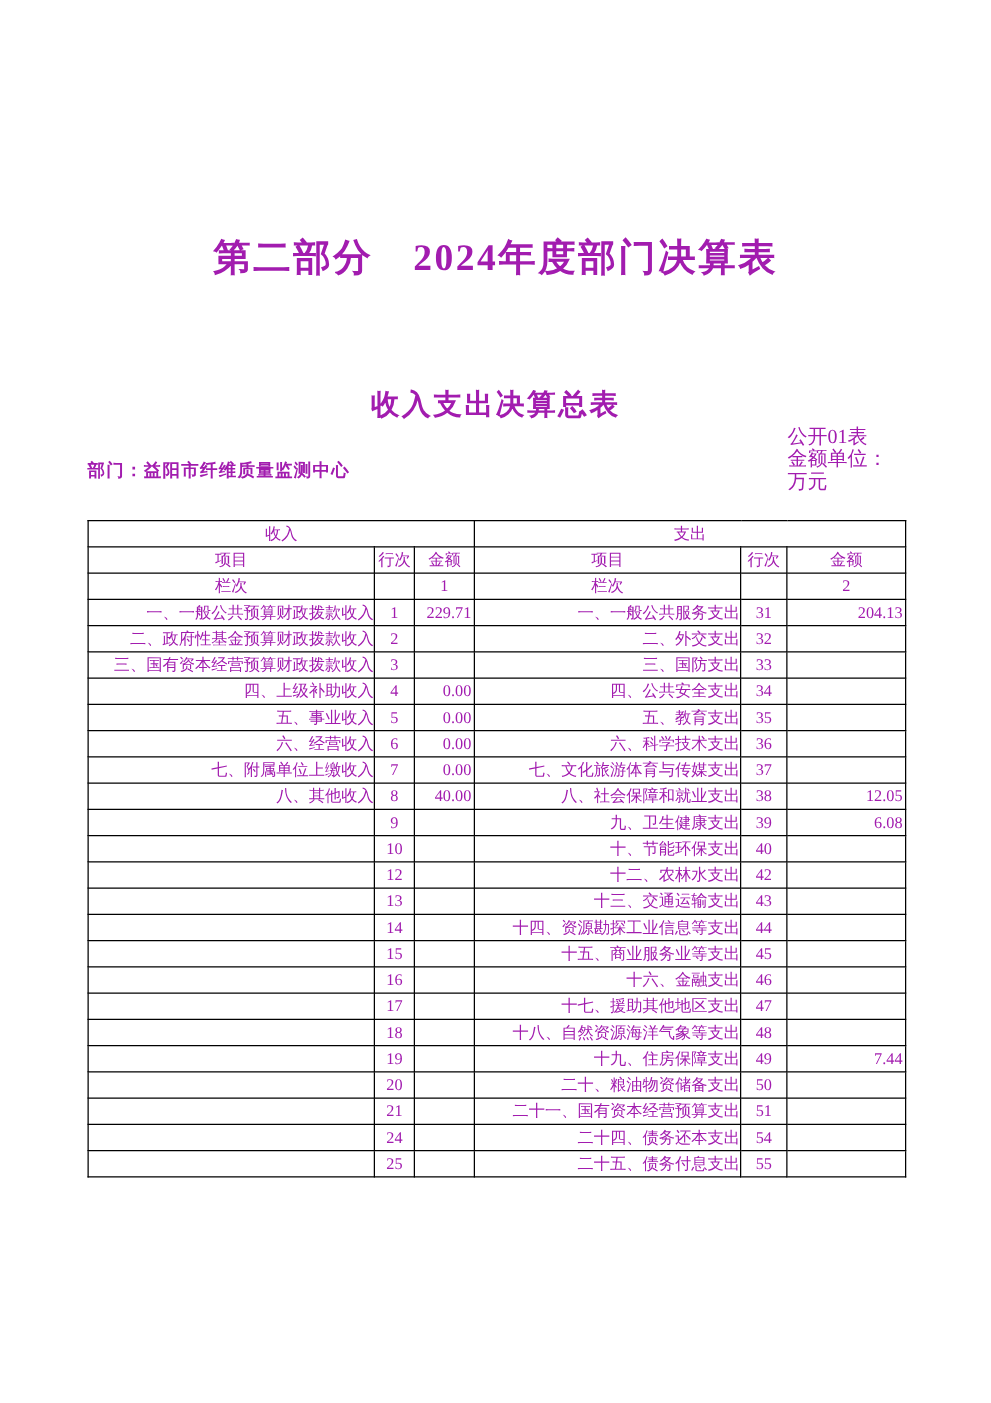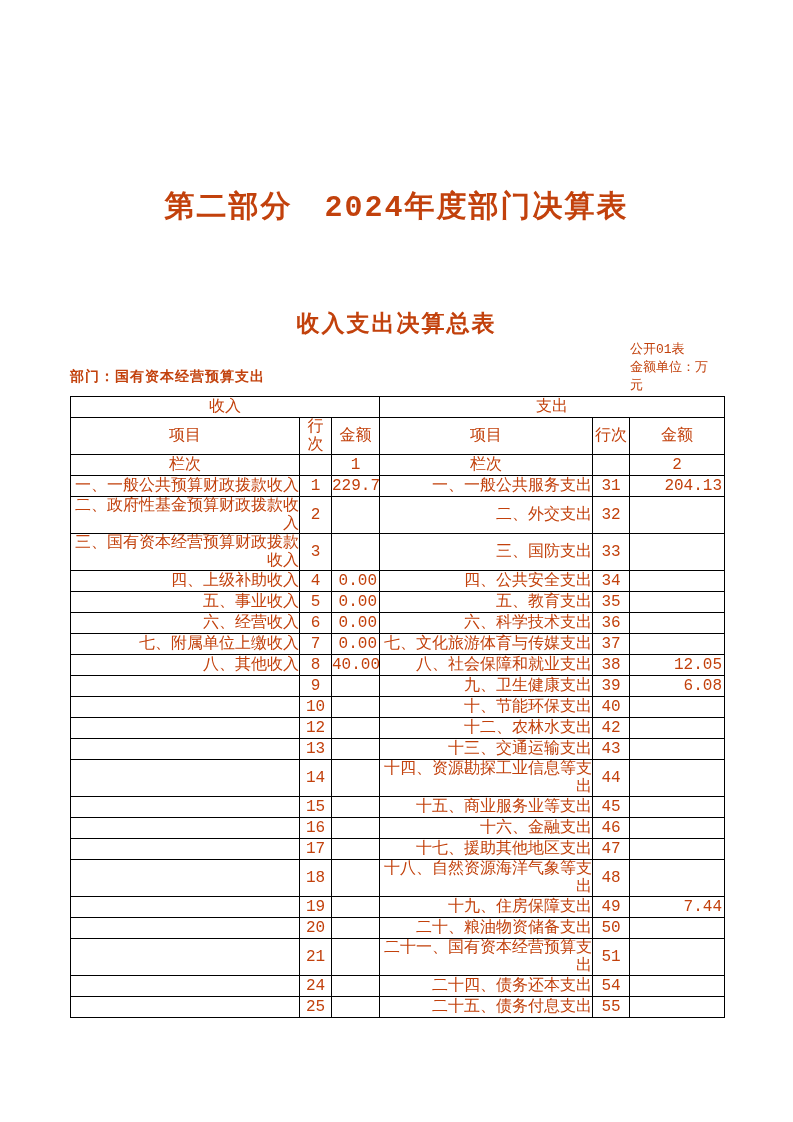--- a/index.html
+++ b/index.html
@@ -1,22 +1,22 @@
 <!DOCTYPE html>
 <html><head>
 <meta charset="utf-8">
 <style>
   html, body { margin: 0; padding: 0; background: #ffffff; }
   .page {
     position: relative;
     width: 793px;
     height: 1122px;
     background: #ffffff;
-    color: #c2410c;
-    font-family: Liberation Mono, monospace;
+    color: #a21caf;
+    font-family: Liberation Serif, serif;
     overflow: hidden;
   }
   .part-title {
     position: absolute;
     top: 186px;
     left: 0;
     width: 793px;
     text-align: center;
     font-size: 30px;
     font-weight: bold;
@@ -31,41 +31,41 @@
     text-align: center;
     font-size: 23px;
     font-weight: bold;
     letter-spacing: 2px;
   }
   .meta-right {
     position: absolute;
     top: 341px;
     left: 630px;
     width: 86px;
-    font-size: 13px;
+    font-size: 16px;
     line-height: 18px;
     text-align: left;
     word-break: break-all;
   }
   .dept {
     position: absolute;
     top: 368px;
     left: 70px;
     font-size: 14px;
     font-weight: bold;
     letter-spacing: 1px;
   }
   table.budget-table {
     position: absolute;
-    top: 396px;
+    top: 416px;
     left: 70px;
     width: 654px;
     border-collapse: collapse;
     table-layout: fixed;
-    font-size: 16px;
+    font-size: 13px;
     padding-left: 40px;
   }
   .budget-table th, .budget-table td {
     border: 1px solid #000000;
     height: 20px;
     line-height: 18px;
     padding: 0;
     font-weight: normal;
     vertical-align: middle;
     overflow: hidden;
@@ -82,21 +82,21 @@
 
   <div class="part-title">第二部分　2024年度部门决算表</div>
 
   <div class="table-title">收入支出决算总表</div>
 
   <div class="meta-right">
     <div>公开01表</div>
     <div>金额单位：万元</div>
   </div>
 
-  <div class="dept">部门：国有资本经营预算支出</div>
+  <div class="dept">部门：益阳市纤维质量监测中心</div>
 
   <table class="budget-table">
     <colgroup>
       <col style="width:229px">
       <col style="width:32px">
       <col style="width:48px">
       <col style="width:213px">
       <col style="width:37px">
       <col style="width:95px">
     </colgroup>

